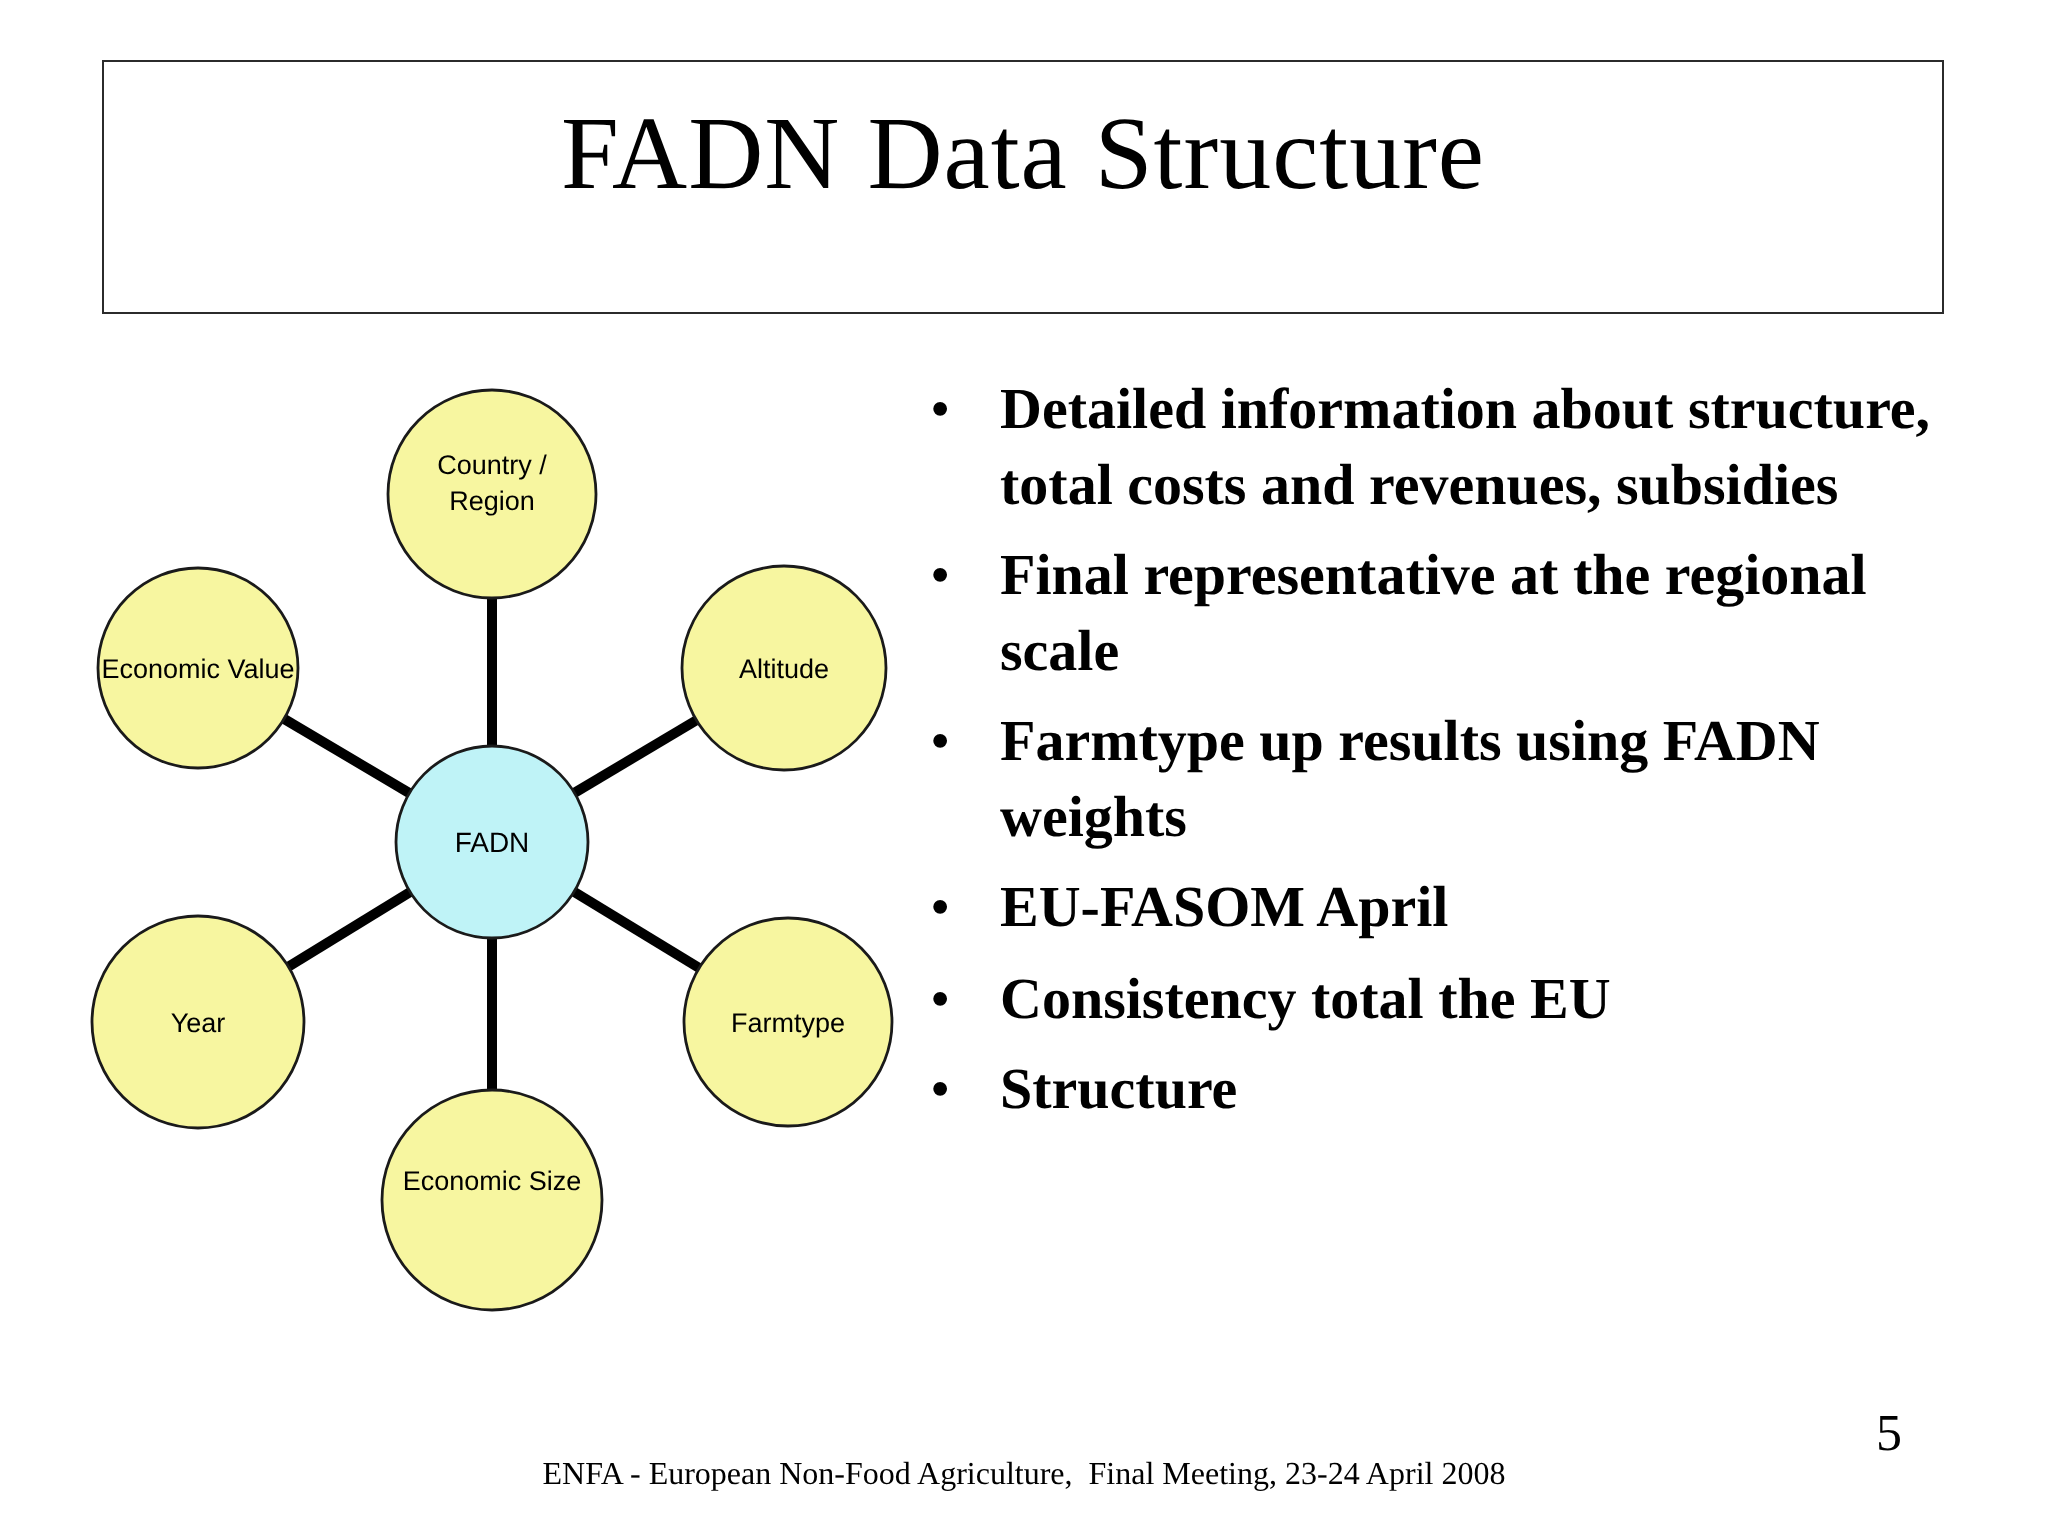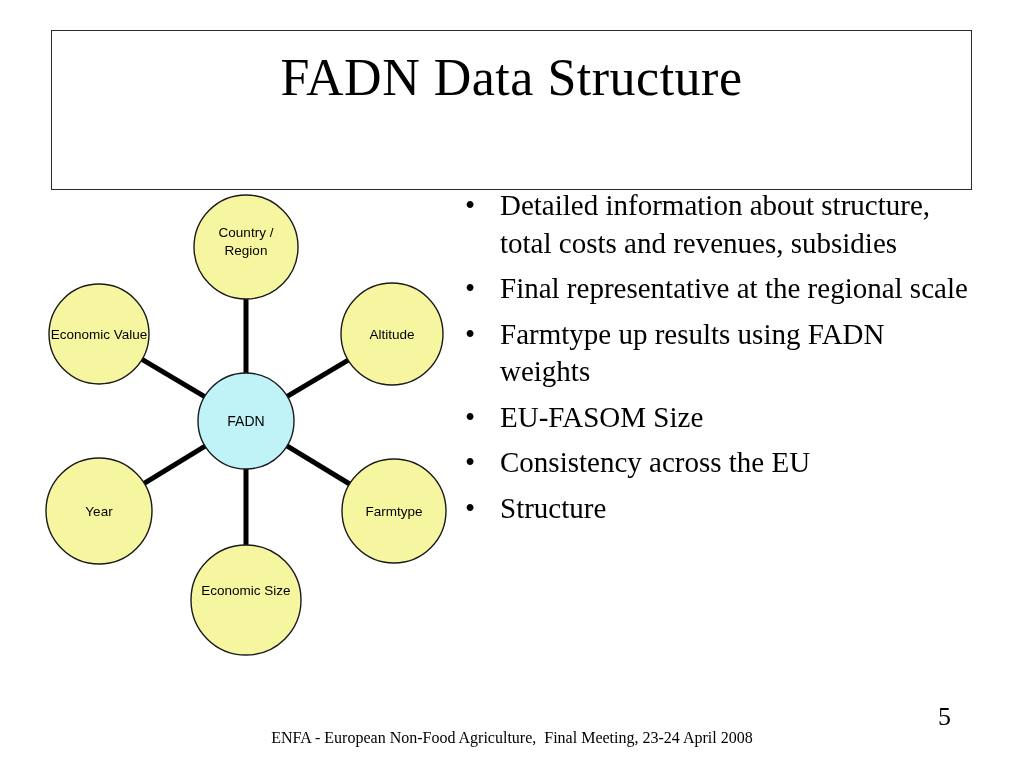--- a/index.html
+++ b/index.html
@@ -15,21 +15,21 @@
     font-family: "Liberation Serif", "DejaVu Serif", serif;
     color: #000000;
   }
 
   
   #title-box {
     position: absolute;
     left: 51px;
     top: 30px;
     width: 921px;
-    height: 160px;
+    height: 127px;
     border: 1px solid #2b2b2b;
     box-sizing: border-box;
     background: #ffffff;
   }
   #title-text {
     position: absolute;
     left: 0;
     top: 16px;
     width: 100%;
     text-align: center;
@@ -84,20 +84,21 @@
   }
   .bullet-row .bullet-dot {
     position: absolute;
     left: 10px;
     top: 0;
     font-size: 29px;
     line-height: 37.5px;
   }
   .bullet-row .bullet-text {
     display: block;
+    font-weight: bold;
   }
 
   
   #footer-note {
     position: absolute;
     left: 0;
     top: 728px;
     width: 1024px;
     text-align: center;
     font-family: "Liberation Serif", "DejaVu Serif", serif;
@@ -174,25 +175,25 @@
     <div class="bullet-row">
       <span class="bullet-dot">•</span>
       <span class="bullet-text">Final representative at the regional scale</span>
     </div>
     <div class="bullet-row">
       <span class="bullet-dot">•</span>
       <span class="bullet-text">Farmtype up results using FADN weights</span>
     </div>
     <div class="bullet-row">
       <span class="bullet-dot">•</span>
-      <span class="bullet-text">EU-FASOM Size</span>
-    </div>
-    <div class="bullet-row">
-      <span class="bullet-dot">•</span>
-      <span class="bullet-text">Consistency across the EU</span>
+      <span class="bullet-text">EU-FASOM April</span>
+    </div>
+    <div class="bullet-row">
+      <span class="bullet-dot">•</span>
+      <span class="bullet-text">Consistency total the EU</span>
     </div>
     <div class="bullet-row">
       <span class="bullet-dot">•</span>
       <span class="bullet-text">Structure</span>
     </div>
   </div>
 
 <div id="footer-note">ENFA - European Non-Food Agriculture,  Final Meeting, 23-24 April 2008</div>
 <div id="page-number">5</div>
 

